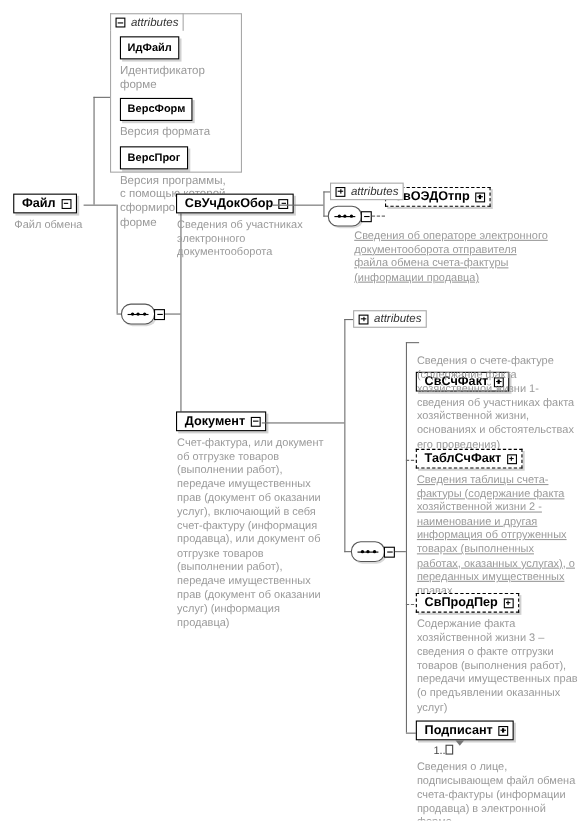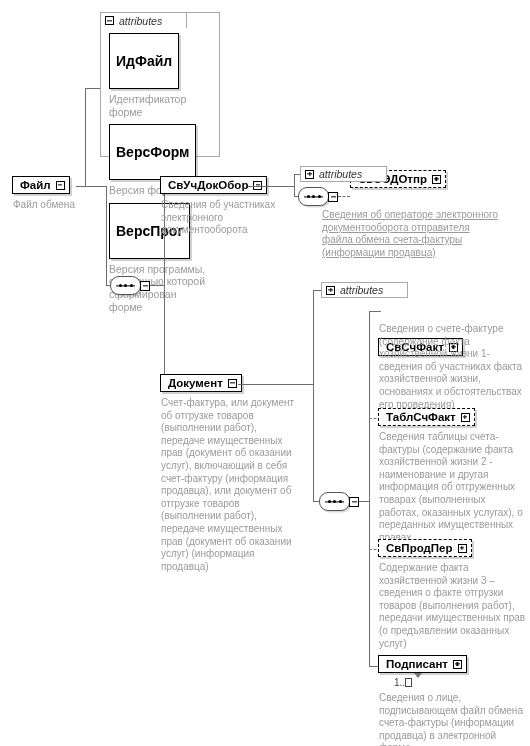--- a/index.html
+++ b/index.html
@@ -85,40 +85,40 @@
     border: 1px solid #a8a8a8;
     background: #fff;
   }
   .attrs-tab {
     display: inline-flex;
     align-items: center;
     gap: 5px;
     border: 1px solid #a8a8a8;
     border-bottom: none;
     background: #fff;
-    padding: 1px 24px 1px 4px;
+    padding: 1px 4px 1px 4px;
     font-style: italic;
     font-size: 10.5px;
     color: #333;
     position: absolute;
     top: -1px; left: -1px;
     height: 16px;
     z-index: 2;
   }
   .attrs-body {
     padding: 18px 8px 6px 8px;
   }
   .attr-name {
     display: inline-block;
     border: 1.6px solid #000;
     background: #fff;
     font-weight: bold;
-    font-size: 14px;
+    font-size: 10px;
     color: #000;
-    padding: 19px 6px;
+    padding: 4px 6px;
     margin: 2px 0 1px 0;
     box-shadow: 2px 2px 0 rgba(0,0,0,0.18);
   }
   .attr-desc {
     color: #9a9a9a;
     font-size: 10.5px;
     line-height: 12.6px;
     margin: 3px 0 4px 0;
   }
 
@@ -313,21 +313,21 @@
   <span>СвСчФакт</span>
   <span class="sq plus"></span>
 </div>
 <div class="desc" style="left:379px; top:323px; width:148px;">Сведения о счете-фактуре (содержание факта хозяйственной жизни 1- сведения об участниках факта хозяйственной жизни, основаниях и обстоятельствах его проведения)</div>
 
 <div class="ln dash-h" style="left:369px; top:418px; width:12px;"></div>
 <div class="node optional" style="left:378px; top:408px;">
   <span>ТаблСчФакт</span>
   <span class="sq plus"></span>
 </div>
-<div class="desc" style="left:379px; top:431px; width:148px;">Сведения таблицы счета-фактуры (содержание факта хозяйственной жизни 2 - наименование и другая информация об отгруженных товарах (выполненных работах, оказанных услугах), о переданных имущественных правах</div>
+<div class="desc" style="left:379px; top:431px; width:148px;text-decoration:underline;">Сведения таблицы счета-фактуры (содержание факта хозяйственной жизни 2 - наименование и другая информация об отгруженных товарах (выполненных работах, оказанных услугах), о переданных имущественных правах</div>
 
 <div class="ln dash-h" style="left:369px; top:549px; width:12px;"></div>
 <div class="node optional" style="left:378px; top:539px;">
   <span>СвПродПер</span>
   <span class="sq plus"></span>
 </div>
 <div class="desc" style="left:379px; top:562px; width:148px;">Содержание факта хозяйственной жизни 3 – сведения о факте отгрузки товаров (выполнения работ), передачи имущественных прав (о предъявлении оказанных услуг)</div>
 
 <div class="ln lnh" style="left:369px; top:666px; width:12px; height:1px;"></div>
 <div class="node multi" style="left:378px; top:655px;">

